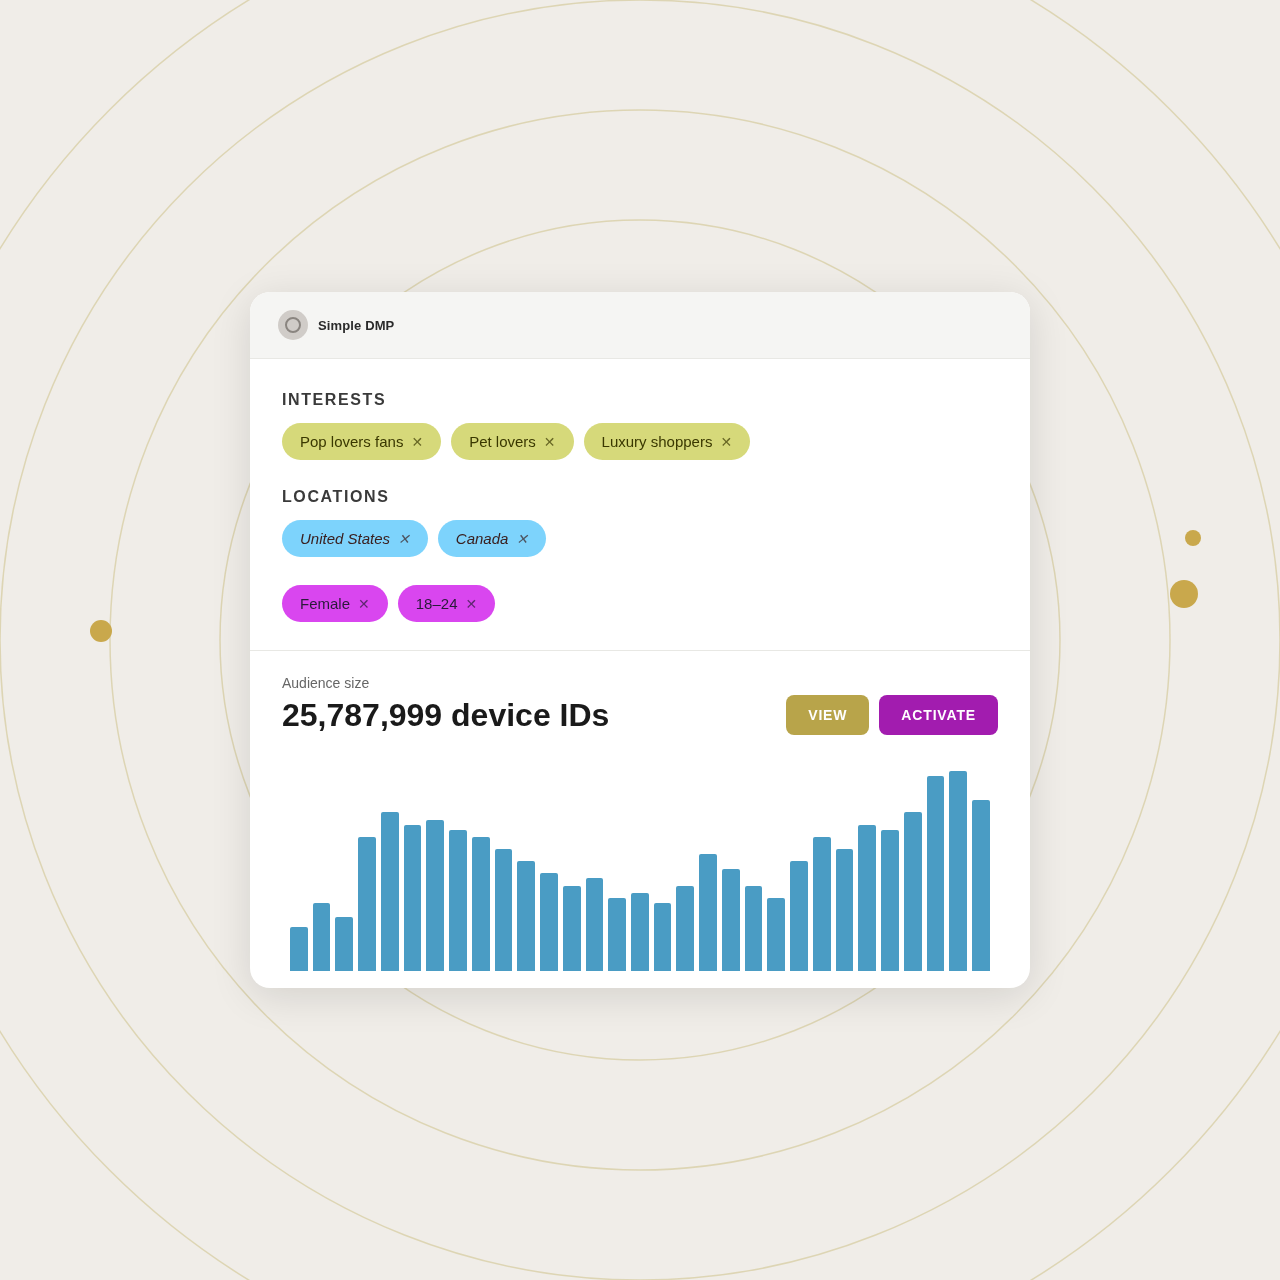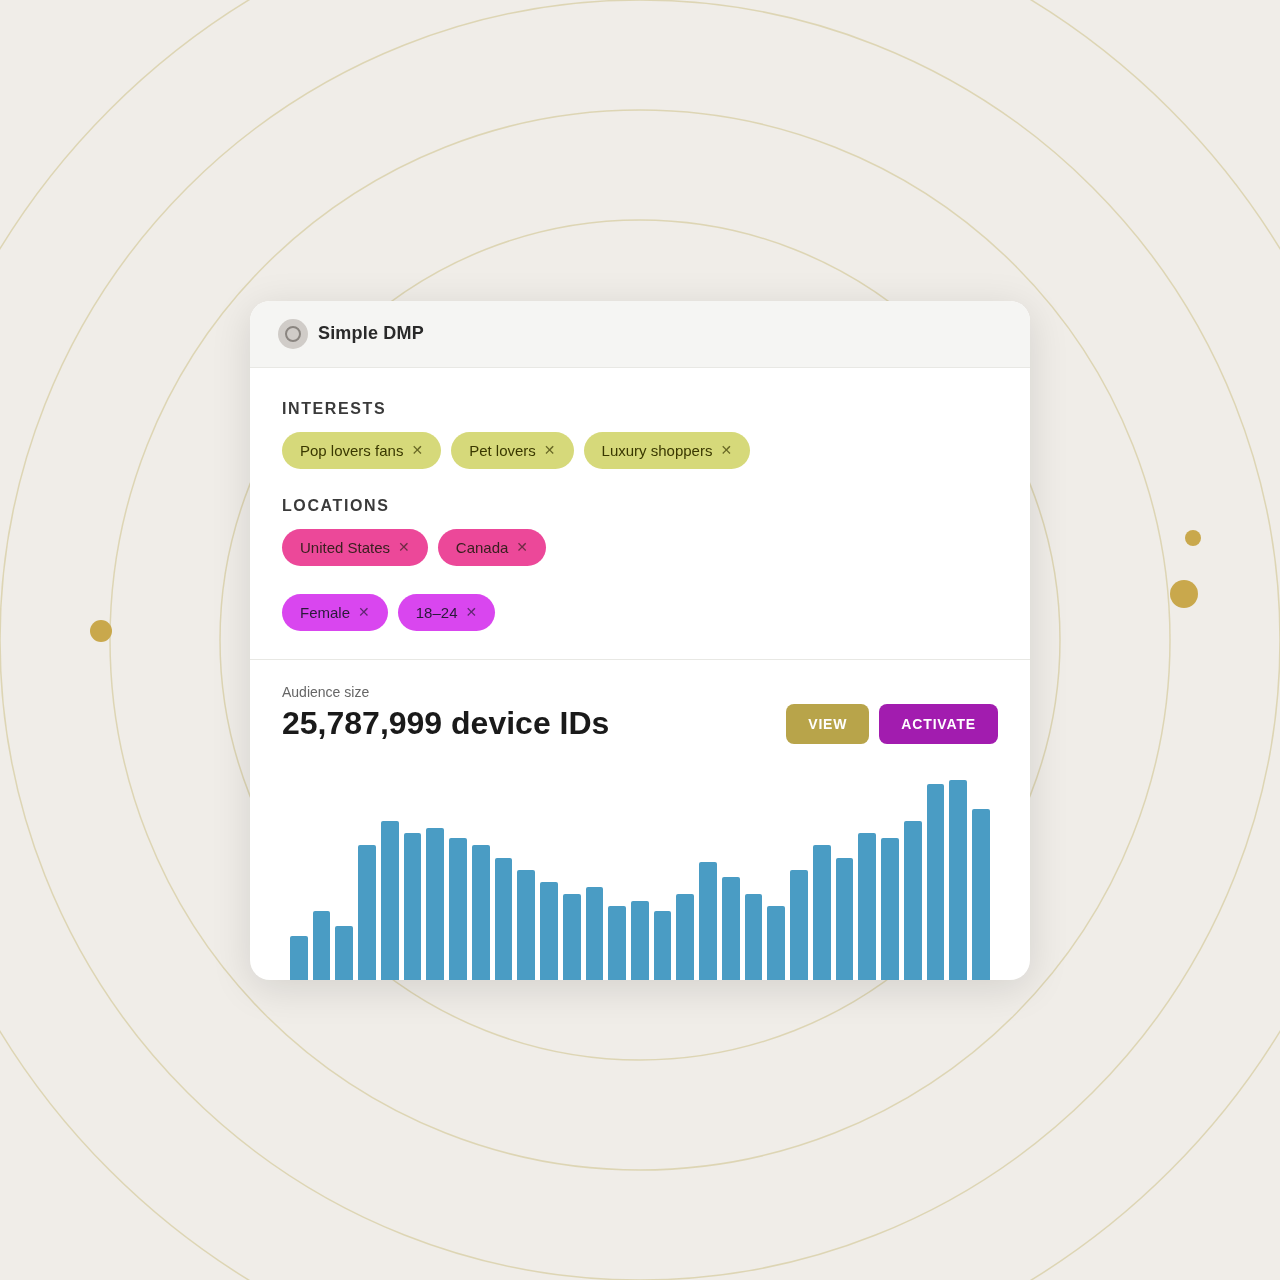--- a/index.html
+++ b/index.html
@@ -54,21 +54,21 @@
     }
 
     .logo-inner {
       width: 16px;
       height: 16px;
       border: 2.5px solid #8a8580;
       border-radius: 50%;
     }
 
     .app-title {
-      font-size: 18px;
+      font-size: 13px;
       font-weight: 600;
       color: #2a2a2a;
       letter-spacing: 0.01em;
     }
 
     
     .card-body {
       padding: 32px 32px 0 32px;
     }
 
@@ -103,22 +103,23 @@
       font-weight: 400;
       color: #2a2a2a;
     }
 
     .tag-interest {
       background: #d6d97a;
       color: #3a3800;
     }
 
     .tag-location {
-      background: #ec4899;
+      background: #7dd3fc;
       color: #3a2020;
+      font-style: italic;
     }
 
     .tag-demo {
       background: #d946ef;
       color: #2a1a3a;
     }
 
     .tag-close {
       font-size: 14px;
       cursor: pointer;
@@ -128,21 +129,21 @@
 
     
     .divider {
       height: 1px;
       background: #e8e8e4;
       margin: 0 0 0 0;
     }
 
     
     .audience-section {
-      padding: 24px 32px 0 32px;
+      padding: 24px 32px 17px 32px;
       border-radius: 15px;
     }
 
     .audience-label {
       font-size: 14px;
       color: #666;
       margin-bottom: 4px;
     }
 
     .audience-row {

